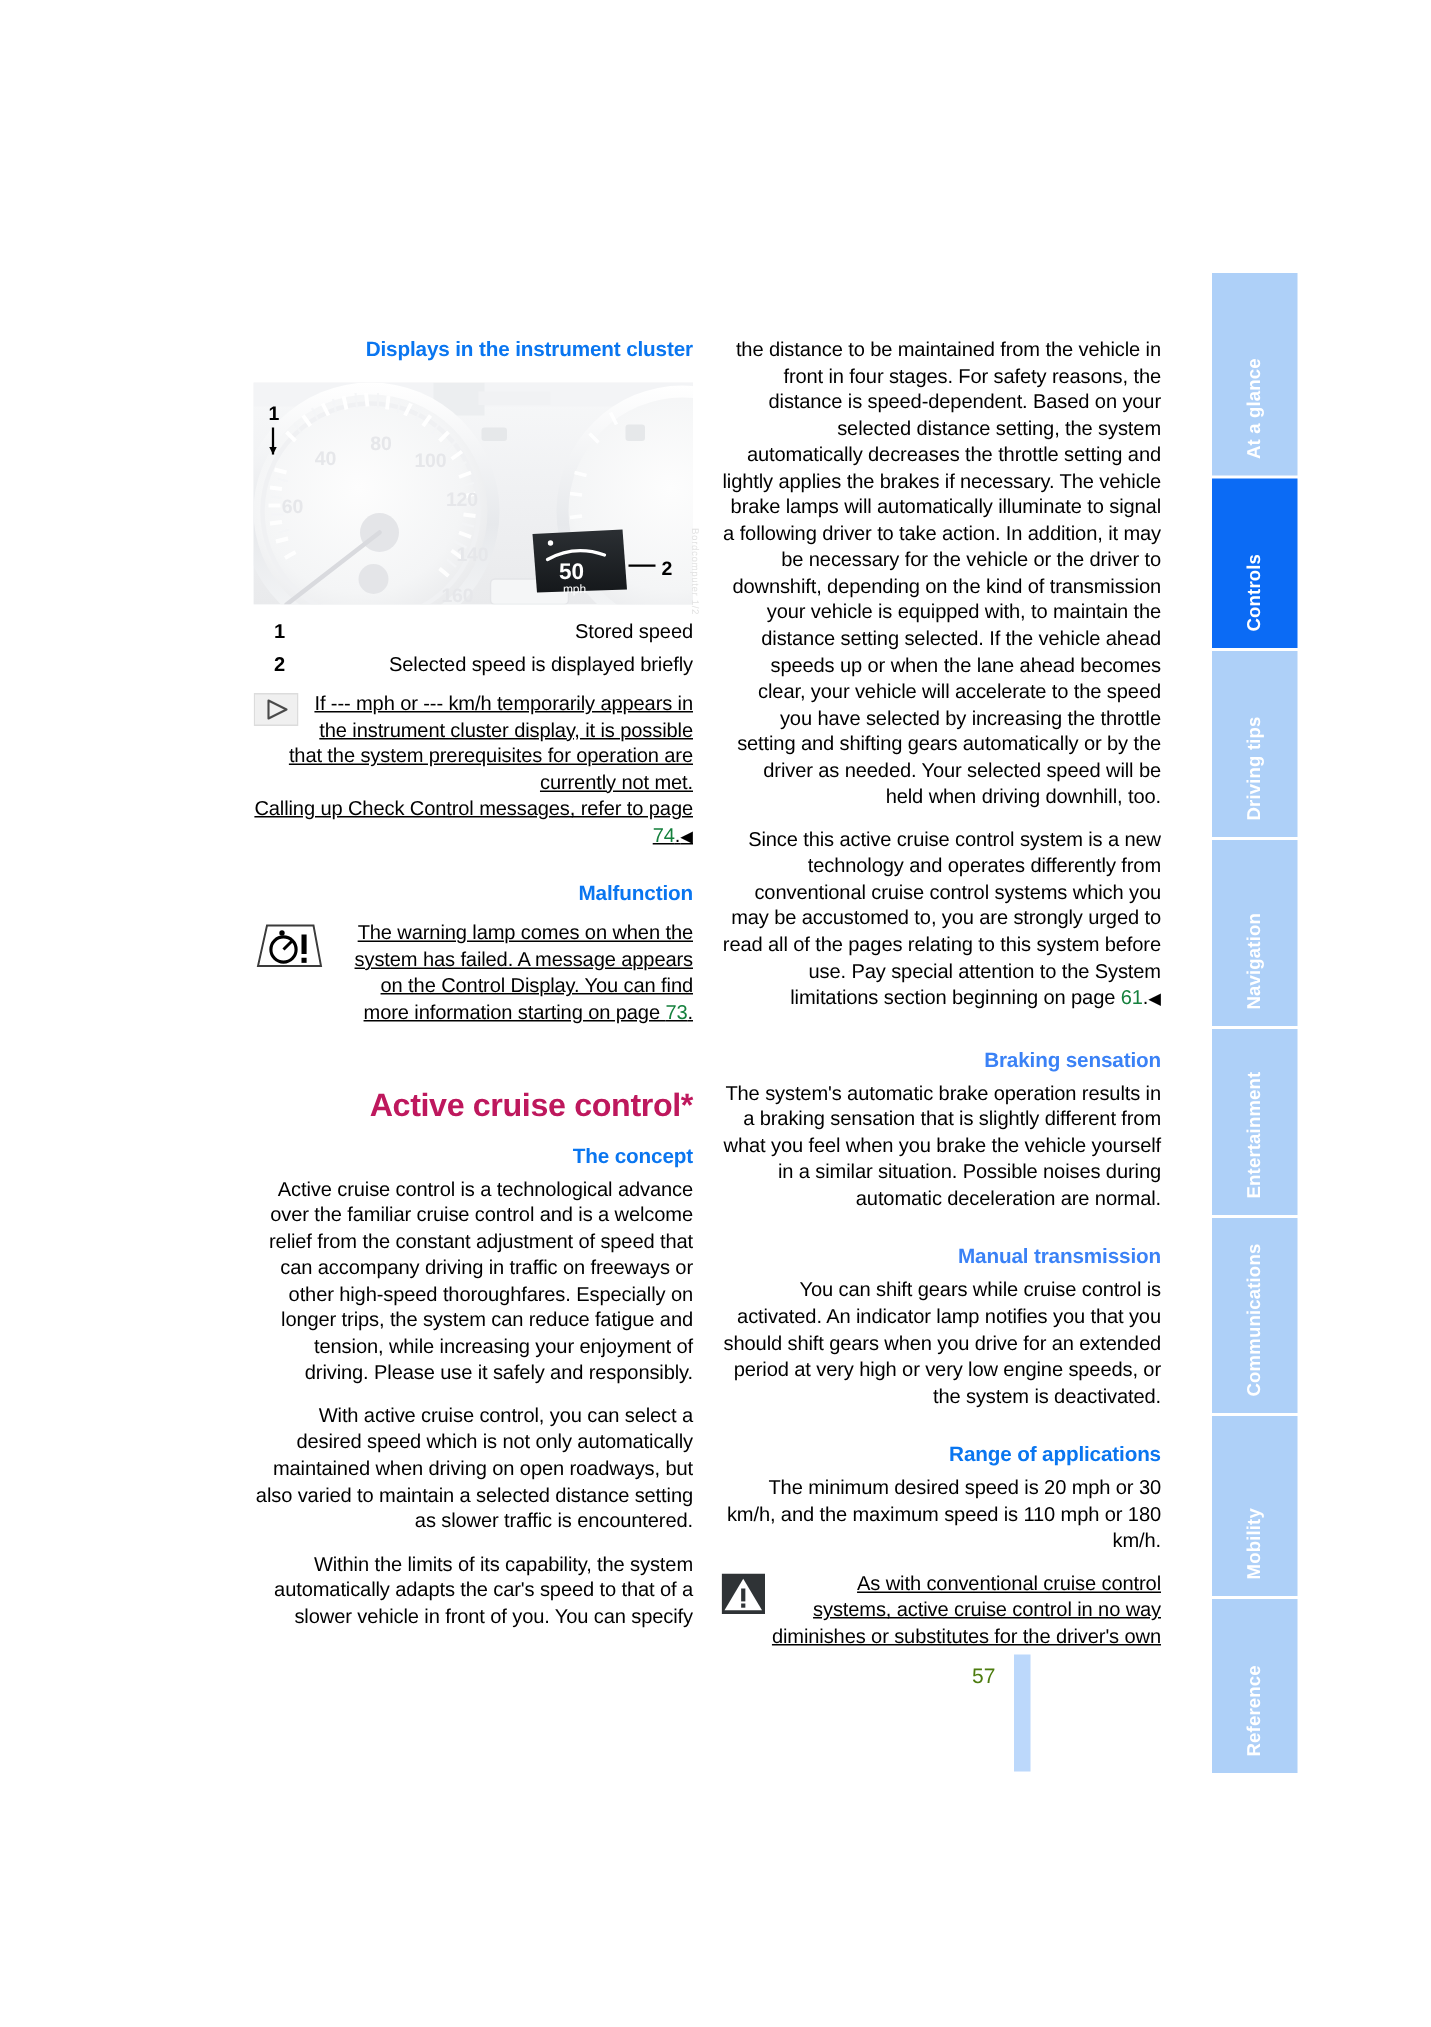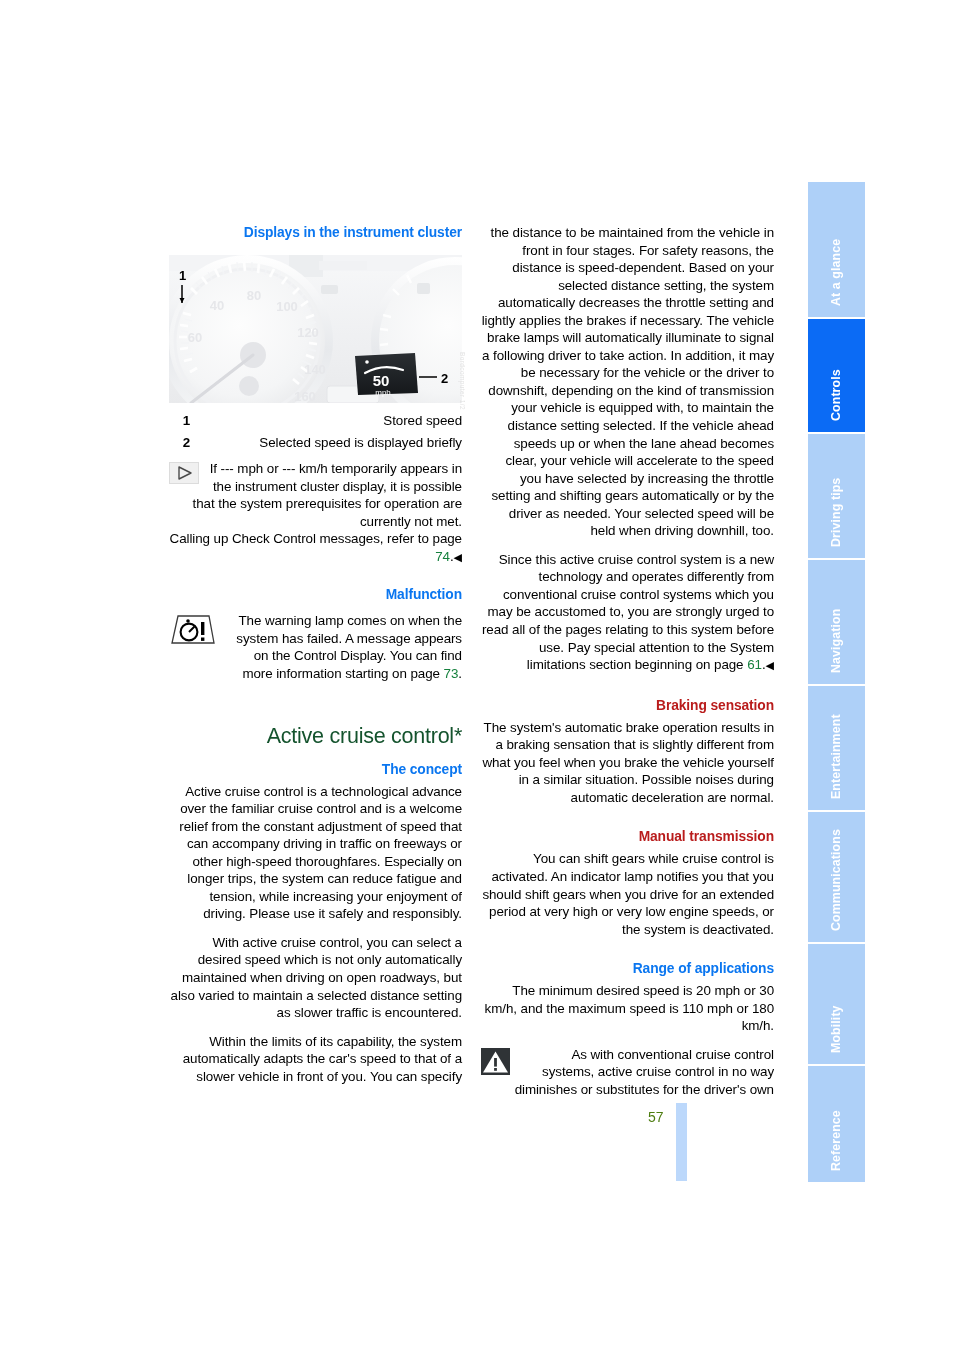--- a/index.html
+++ b/index.html
@@ -43,25 +43,25 @@
 
   
   .h-sub {
     color: #0a76f0;
     font-weight: bold;
     font-size: 13.8px;
     line-height: 17px;
     margin: 0 0 5px 0;
     letter-spacing: -0.1px;
   }
-  .h-sub.faded { color: #b91c1c; margin-left: 28px; }
+  .h-sub.faded { color: #3b82f6; margin-left: 28px; }
 
   .h-main {
-    color: #14532d;
-    font-weight: normal;
+    color: #be185d;
+    font-weight: bold;
     font-size: 21.5px;
     line-height: 25px;
     margin: 0 0 12px 16px;
     letter-spacing: -0.25px;
   }
 
   .spacer-lg { height: 41px; }
   .spacer-md { height: 20px; }
   .spacer-sm { height: 11px; }
 
@@ -83,20 +83,21 @@
     font-weight: bold;
     width: 21px;
     flex: 0 0 21px;
   }
   .legend-txt { flex: 1 1 auto; }
 
   
   .note {
     margin-top: 9px;
     overflow: hidden;
+    text-decoration: underline;
   }
   .note-icon {
     float: left;
     margin: 2px 8px 0 0;
   }
   .note p { margin: 0; }
 
   
   .figure {
     position: relative;

